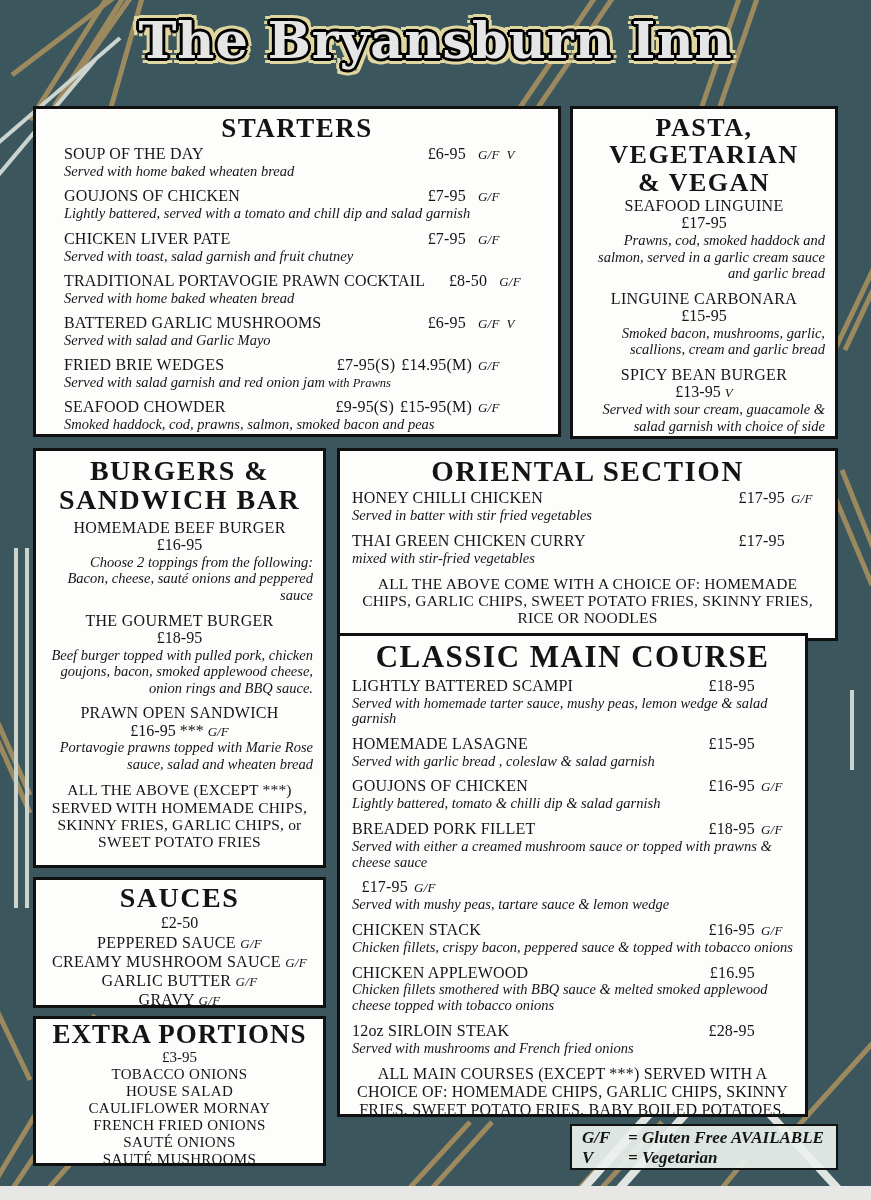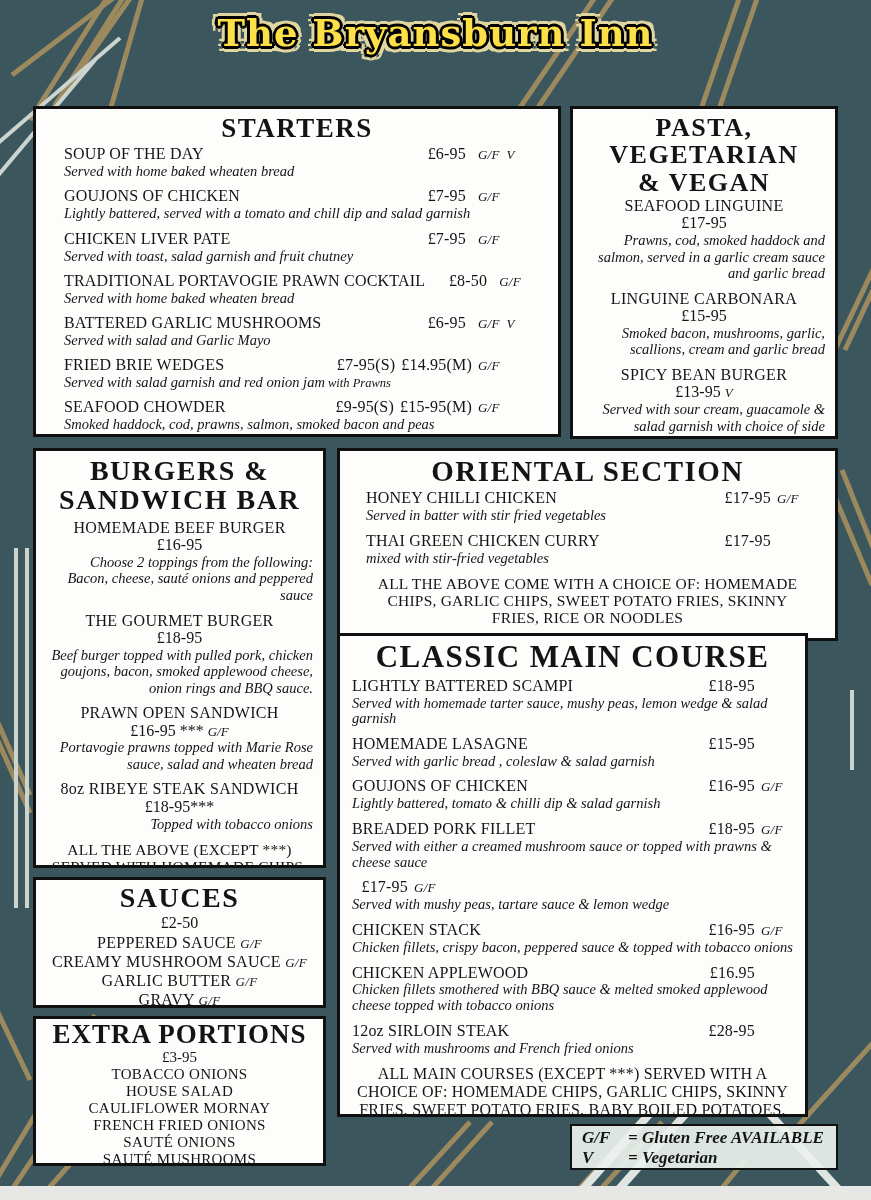--- a/index.html
+++ b/index.html
@@ -1,21 +1,21 @@
 <!DOCTYPE html>
 <html><head>
 <meta charset="utf-8">
 <style>
   html,body{margin:0;padding:0;background:#2f464d;}
   .page{position:relative;width:871px;height:1200px;background:#3c565e;overflow:hidden;
         font-family:"Liberation Serif","DejaVu Serif",serif;color:#141414;}
   .bg{position:absolute;left:0;top:0;}
   .title{position:absolute;top:14px;left:0;right:0;text-align:center;margin:0;
-         font-family:"DejaVu Serif","Liberation Serif",serif;font-weight:bold;font-size:37px;line-height:1.05;
-         color:#fde047;letter-spacing:1px;
+         font-family:"DejaVu Serif","Liberation Serif",serif;font-weight:bold;font-size:51px;line-height:1.05;
+         color:#e5e5e5;letter-spacing:1px;
          text-shadow:
            -2px -2px 0 #000,2px -2px 0 #000,-2px 2px 0 #000,2px 2px 0 #000,
            0 -3px 0 #000,0 3px 0 #000,-3px 0 0 #000,3px 0 0 #000,
            -5px -5px 0 #e0d6a0,5px -5px 0 #e0d6a0,-5px 5px 0 #e0d6a0,5px 5px 0 #e0d6a0,
            0 -6px 0 #e0d6a0,0 6px 0 #e0d6a0,-6px 0 0 #e0d6a0,6px 0 0 #e0d6a0;}
   .box{position:absolute;background:#fdfdfc;border:3px solid #101010;box-sizing:border-box;overflow:hidden;}
   .box h2{font-weight:bold;text-align:center;letter-spacing:1.5px;line-height:1.05;margin:2px 0 4px;}
   
   .mi{margin-bottom:8.5px;}
   .mi-row{display:flex;gap:6px;align-items:baseline;font-size:16px;line-height:1.06;letter-spacing:.2px;}
@@ -32,21 +32,21 @@
   .ci-name{font-size:16px;letter-spacing:.3px;line-height:1.1;}
   .ci-price{font-size:16px;line-height:1.1;}
   .ci-tag{font-size:13px;}
   .ci-desc{font-style:italic;font-size:14.5px;line-height:1.14;text-align:right;}
   .starters{left:33px;top:106px;width:528px;height:331px;padding:3px 28px;}
   .starters h2{font-size:27px;}
   .pasta{left:570px;top:106px;width:268px;height:333px;padding:3px 10px;text-align:center;}
   .pasta h2{font-size:26px;margin-bottom:1px;}
   .burgers{left:33px;top:448px;width:293px;height:420px;padding:3px 10px;text-align:center;}
   .burgers h2{font-size:28px;}
-  .oriental{left:337px;top:448px;width:501px;height:193px;padding:3px 26px;}
+  .oriental{left:337px;top:448px;width:501px;height:193px;padding:3px 12px;}
   .oriental h2{font-size:29px;}
   .classic{left:337px;top:633px;width:471px;height:484px;padding:3px 12px;}
   .classic h2{font-size:31px;}
   .classic .mi{margin-bottom:9px;}
   .classic .sec-footer{font-size:16px;margin-top:6px;}
   .sauces{left:33px;top:877px;width:293px;height:131px;padding:1px 8px;text-align:center;}
   .sauces h2{font-size:28px;margin-bottom:2px;}
   .s-price{font-size:16px;margin-bottom:2px;}
   .s-item{font-size:16px;line-height:1.18;letter-spacing:.3px;}
   .s-item i{font-size:13px;}
@@ -206,25 +206,20 @@
     <div class="ci">
       <div class="ci-name">THE GOURMET BURGER</div>
       <div class="ci-price"><span>£18-95</span> <i class="ci-tag"></i></div>
       <div class="ci-desc">Beef burger topped with pulled pork, chicken goujons, bacon, smoked applewood cheese, onion rings and BBQ sauce.</div>
     </div>
     <div class="ci">
       <div class="ci-name">PRAWN OPEN SANDWICH</div>
       <div class="ci-price"><span>£16-95 ***</span> <i class="ci-tag">G/F</i></div>
       <div class="ci-desc">Portavogie prawns topped with Marie Rose sauce, salad and wheaten bread</div>
     </div>
-    <div class="ci">
-      <div class="ci-name">8oz RIBEYE STEAK SANDWICH</div>
-      <div class="ci-price"><span>£18-95***</span> <i class="ci-tag"></i></div>
-      <div class="ci-desc">Topped with tobacco onions</div>
-    </div>
     <div class="sec-footer">ALL THE ABOVE (EXCEPT ***) SERVED WITH HOMEMADE CHIPS, SKINNY FRIES, GARLIC CHIPS, or SWEET POTATO FRIES</div>
   </section>
 
   <section class="box oriental">
     <h2>ORIENTAL SECTION</h2>
     <div class="mi">
       <div class="mi-row">
           <span class="mi-name">HONEY CHILLI CHICKEN</span>
           <span class="mi-price">£17-95</span>
           <span class="mi-tags tagn">G/F</span>

